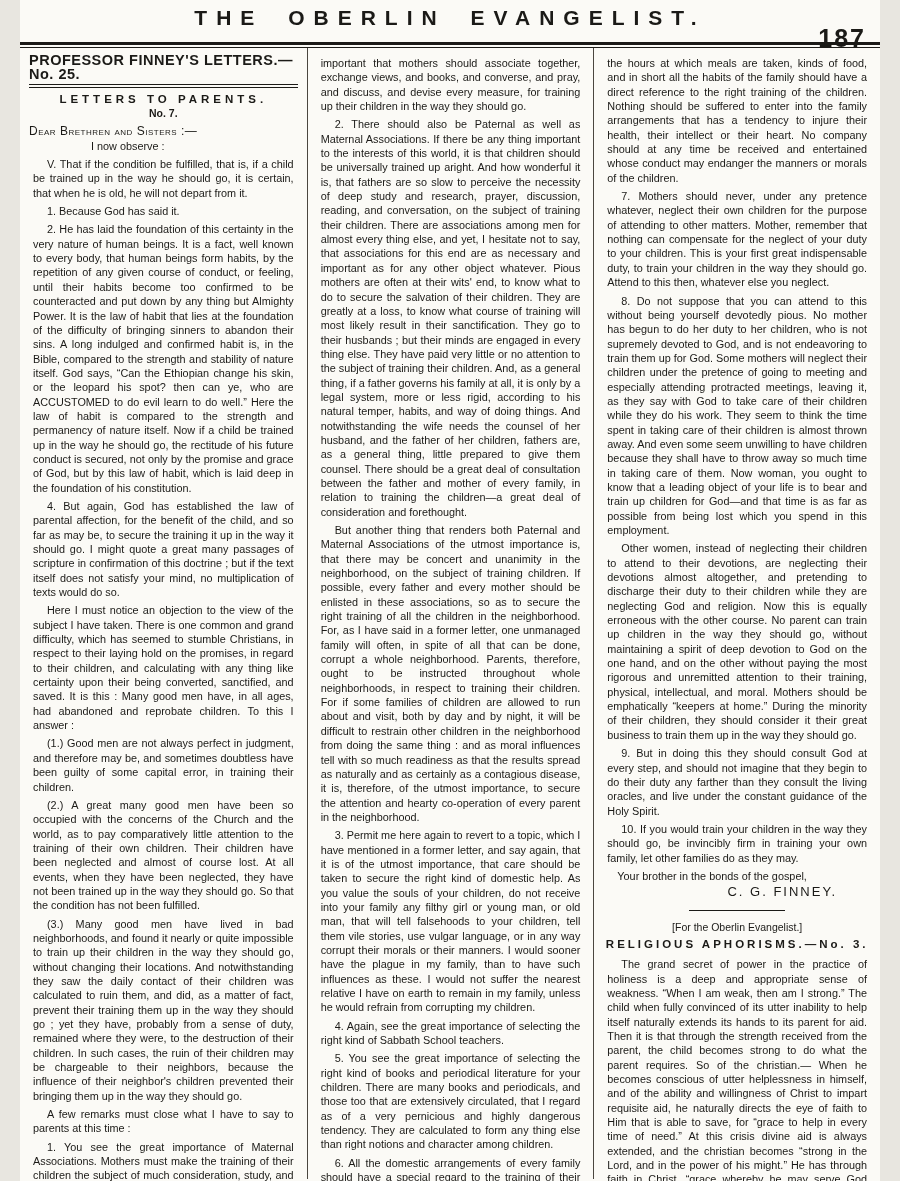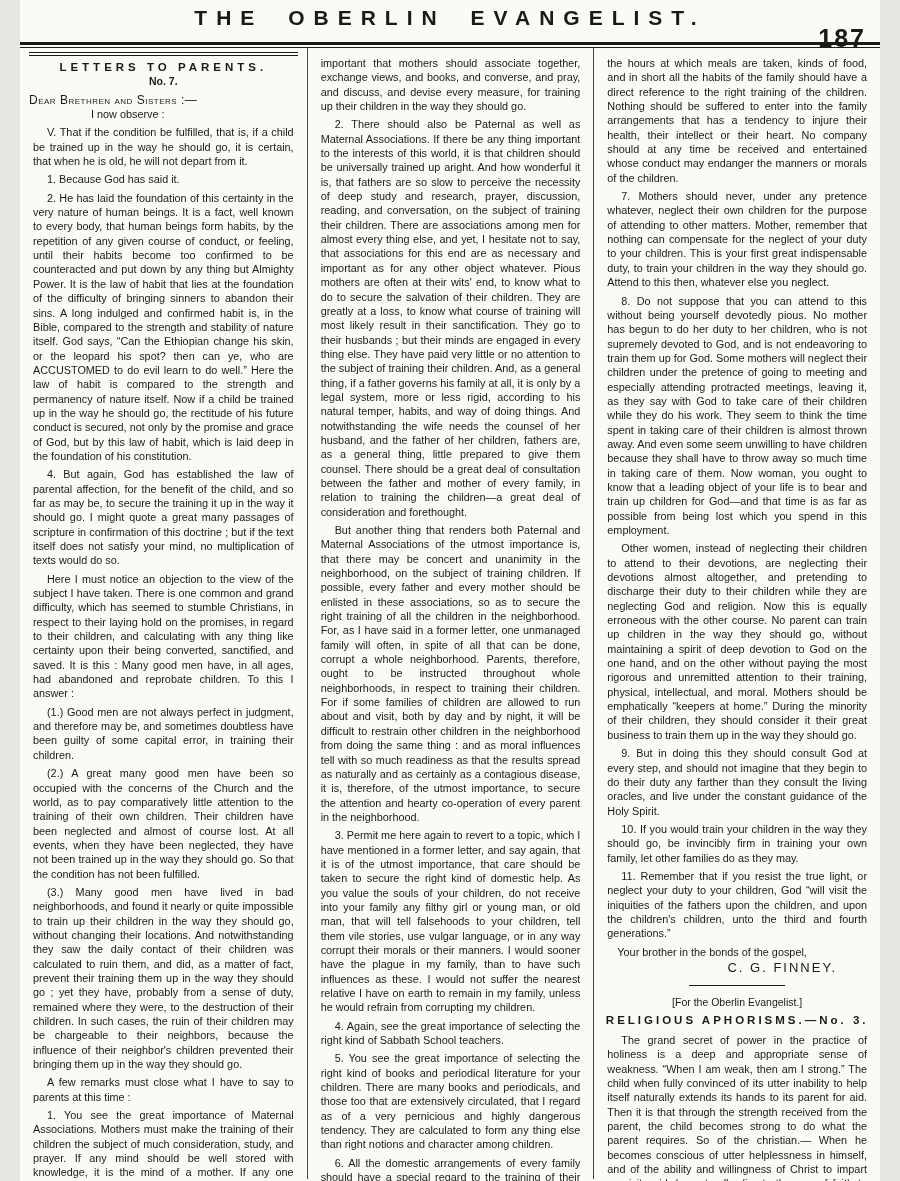--- a/index.html
+++ b/index.html
@@ -147,20 +147,21 @@
 
   <div class="masthead">
     <div class="masthead-title">THE OBERLIN EVANGELIST.</div>
     <div class="masthead-page">187</div>
   </div>
   <div class="masthead-rule"></div>
 
   <div class="columns">
 
     <div class="col">
+      <p class="art1-headline">PROFESSOR FINNEY'S LETTERS.—No. 25.</p>
       <div class="headline-rule"></div>
       <p class="series-title">LETTERS TO PARENTS.</p>
       <p class="series-number">No. 7.</p>
       <p class="salutation">Dear Brethren and Sisters :—</p>
       <p class="opening-line">I now observe :</p>
       <div>
           <p class="para">V. That if the condition be fulfilled, that is, if a child be trained up in the way he should go, it is certain, that when he is old, he will not depart from it.</p>
           <p class="para">1. Because God has said it.</p>
           <p class="para">2. He has laid the foundation of this certainty in the very nature of human beings. It is a fact, well known to every body, that human beings form habits, by the repetition of any given course of conduct, or feeling, until their habits become too confirmed to be counteracted and put down by any thing but Almighty Power. It is the law of habit that lies at the foundation of the difficulty of bringing sinners to abandon their sins. A long indulged and confirmed habit is, in the Bible, compared to the strength and stability of nature itself. God says, “Can the Ethiopian change his skin, or the leopard his spot? then can ye, who are ACCUSTOMED to do evil learn to do well.” Here the law of habit is compared to the strength and permanency of nature itself. Now if a child be trained up in the way he should go, the rectitude of his future conduct is secured, not only by the promise and grace of God, but by this law of habit, which is laid deep in the foundation of his constitution.</p>
           <p class="para">4. But again, God has established the law of parental affection, for the benefit of the child, and so far as may be, to secure the training it up in the way it should go. I might quote a great many passages of scripture in confirmation of this doctrine ; but if the text itself does not satisfy your mind, no multiplication of texts would do so.</p>
@@ -186,21 +187,20 @@
     </div>
 
     <div class="col">
       <div class="cont">
           <p class="para">the hours at which meals are taken, kinds of food, and in short all the habits of the family should have a direct reference to the right training of the children. Nothing should be suffered to enter into the family arrangements that has a tendency to injure their health, their intellect or their heart. No company should at any time be received and entertained whose conduct may endanger the manners or morals of the children.</p>
           <p class="para">7. Mothers should never, under any pretence whatever, neglect their own children for the purpose of attending to other matters. Mother, remember that nothing can compensate for the neglect of your duty to your children. This is your first great indispensable duty, to train your children in the way they should go. Attend to this then, whatever else you neglect.</p>
           <p class="para">8. Do not suppose that you can attend to this without being yourself devotedly pious. No mother has begun to do her duty to her children, who is not supremely devoted to God, and is not endeavoring to train them up for God. Some mothers will neglect their children under the pretence of going to meeting and especially attending protracted meetings, leaving it, as they say with God to take care of their children while they do his work. They seem to think the time spent in taking care of their children is almost thrown away. And even some seem unwilling to have children because they shall have to throw away so much time in taking care of them. Now woman, you ought to know that a leading object of your life is to bear and train up children for God—and that time is as far as possible from being lost which you spend in this employment.</p>
           <p class="para">Other women, instead of neglecting their children to attend to their devotions, are neglecting their devotions almost altogether, and pretending to discharge their duty to their children while they are neglecting God and religion. Now this is equally erroneous with the other course. No parent can train up children in the way they should go, without maintaining a spirit of deep devotion to God on the one hand, and on the other without paying the most rigorous and unremitted attention to their training, physical, intellectual, and moral. Mothers should be emphatically “keepers at home.” During the minority of their children, they should consider it their great business to train them up in the way they should go.</p>
           <p class="para">9. But in doing this they should consult God at every step, and should not imagine that they begin to do their duty any farther than they consult the living oracles, and live under the constant guidance of the Holy Spirit.</p>
           <p class="para">10. If you would train your children in the way they should go, be invincibly firm in training your own family, let other families do as they may.</p>
-          <p class="para">11. Remember that if you resist the true light, or neglect your duty to your children, God “will visit the iniquities of the fathers upon the children, and upon the children's children, unto the third and fourth generations.”</p>
         </div>
       <p class="closing-line">Your brother in the bonds of the gospel,</p>
       <p class="signature1">C. G. FINNEY.</p>
 
       <hr class="article-sep">
 
       <p class="attribution">[For the Oberlin Evangelist.]</p>
       <p class="art2-headline">RELIGIOUS APHORISMS.—No. 3.</p>
       <p class="para">
         <span>The grand secret of power in the practice of holiness is a deep and appropriate sense of weakness. “When I am weak, then am I strong.” The child when fully convinced of its utter inability to help itself naturally extends its hands to its parent for aid. Then it is that through the strength received from the parent, the child becomes strong to do what the parent requires. So of the christian.— When he becomes conscious of utter helplessness in himself, and of the ability and willingness of Christ to impart requisite aid, he naturally directs the eye of faith to Him that is able to save, for “grace to help in every time of need.” At this crisis divine aid is always extended, and the christian becomes “strong in the Lord, and in the power of his might.” He has through faith in Christ, “grace whereby he may serve God acceptably, with reverence and Godly fear.”</span>

